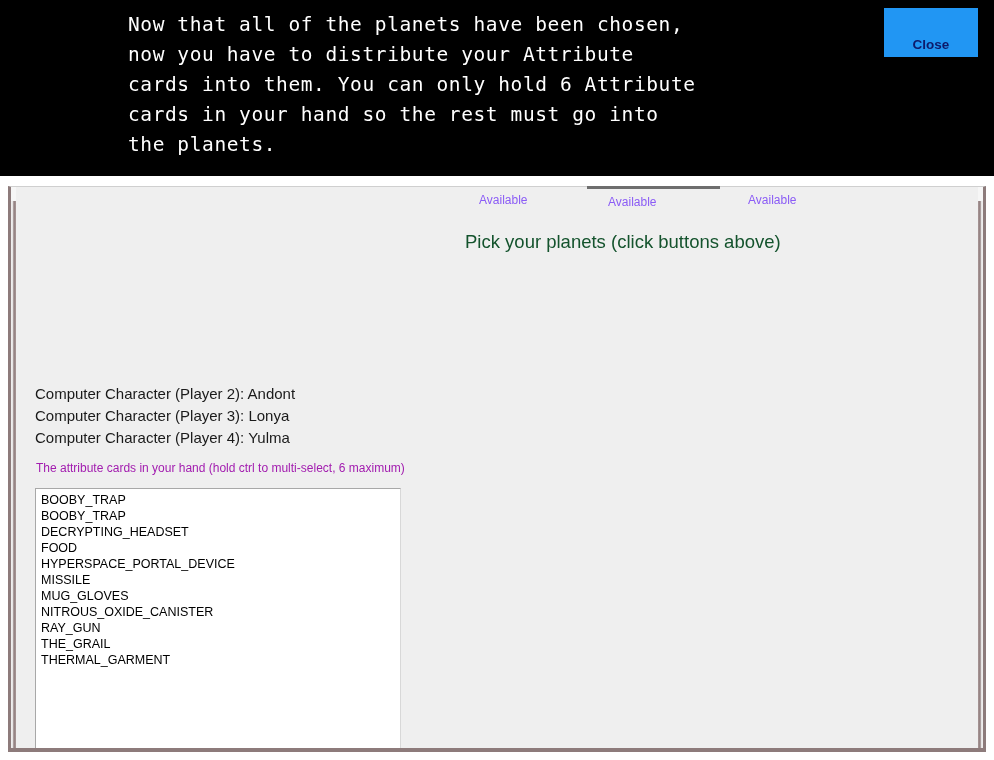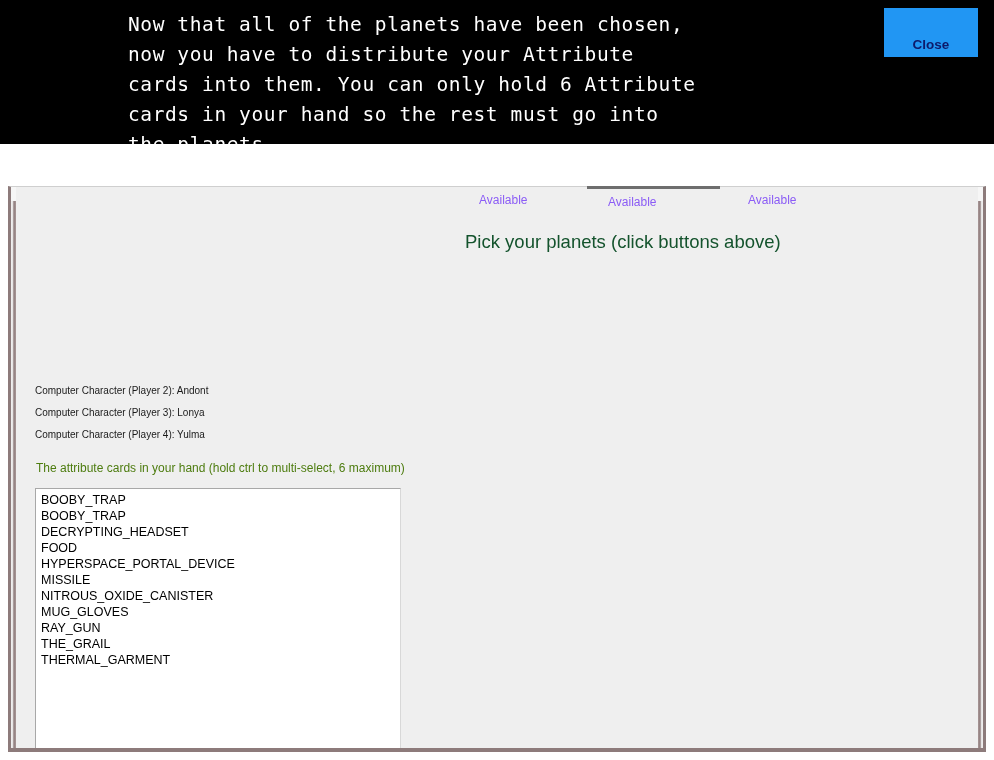--- a/index.html
+++ b/index.html
@@ -55,31 +55,31 @@
     height:14px;
     background:#f6f6f6;
   }
   .rail-cap.left{left:0;}
   .rail-cap.right{right:0;}
 
   
   .player-line {
     position: absolute;
     left: 24px;
-    font-size: 10px;
+    font-size: 15px;
     color: #1a1a1a;
     white-space: nowrap;
   }
 
   .hand-label {
     position: absolute;
     left: 25px;
     top: 274px;
     font-size: 12px;
-    color: #4d7c0f;
+    color: #a21caf;
     white-space: nowrap;
   }
 
   
   .avail-label {
     position: absolute;
     font-size: 12px;
     color: #8b5cf6;
     white-space: nowrap;
   }
@@ -128,21 +128,21 @@
     white-space: nowrap;
     cursor: default;
   }
 
   
   #tutorial-overlay {
     position: absolute;
     left: 0;
     top: 0;
     width: 994px;
-    height: 144px;
+    height: 176px;
     background: #000000;
     z-index: 50;
   }
   #tutorial-text {
     position: absolute;
     left: 128px;
     top: 10px;
     width: 740px;
     color: #ffffff;
     font-family: "DejaVu Sans Mono", monospace;
@@ -196,22 +196,22 @@
 
     <div class="hand-label">The attribute cards in your hand (hold ctrl to multi-select, 6 maximum)</div>
 
     <div id="cards-listbox">
       <div class="card-item">BOOBY_TRAP</div>
       <div class="card-item">BOOBY_TRAP</div>
       <div class="card-item">DECRYPTING_HEADSET</div>
       <div class="card-item">FOOD</div>
       <div class="card-item">HYPERSPACE_PORTAL_DEVICE</div>
       <div class="card-item">MISSILE</div>
+      <div class="card-item">MUG_GLOVES</div>
       <div class="card-item">NITROUS_OXIDE_CANISTER</div>
-      <div class="card-item">MUG_GLOVES</div>
       <div class="card-item">RAY_GUN</div>
       <div class="card-item">THE_GRAIL</div>
       <div class="card-item">THERMAL_GARMENT</div>
     </div>
 
   </div>
 </div>
 
 <div class="btn-sliver"></div>
 <div class="avail-label" style="left:479px; top:193px;">Available</div>

